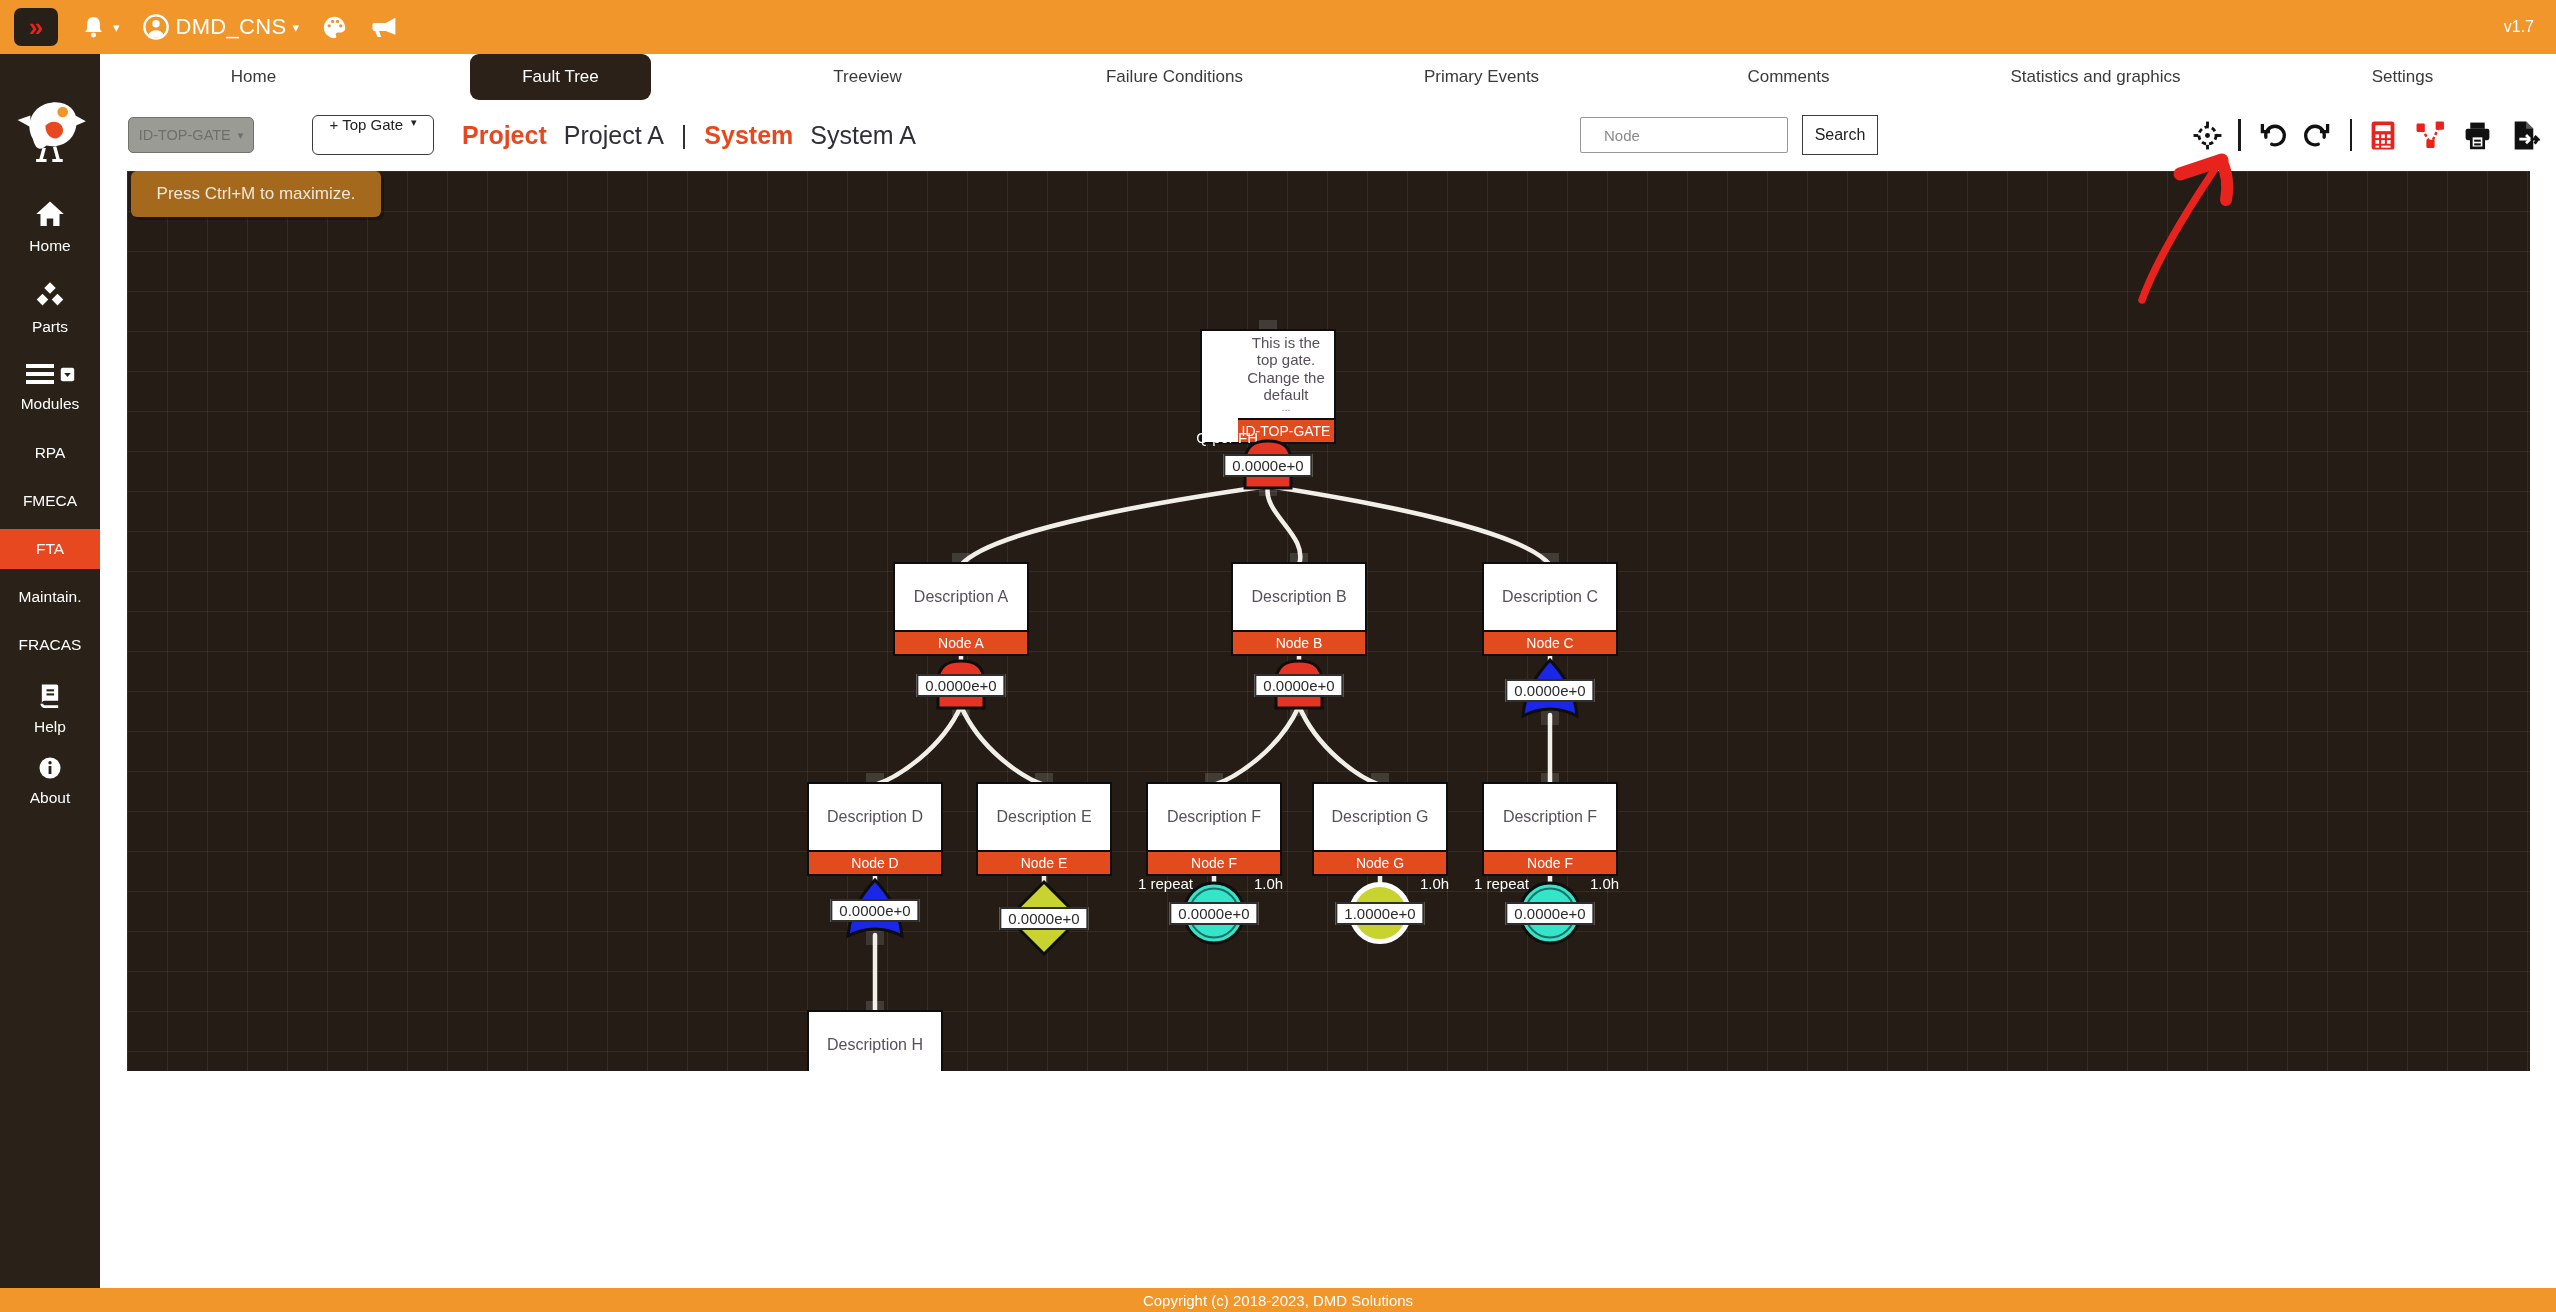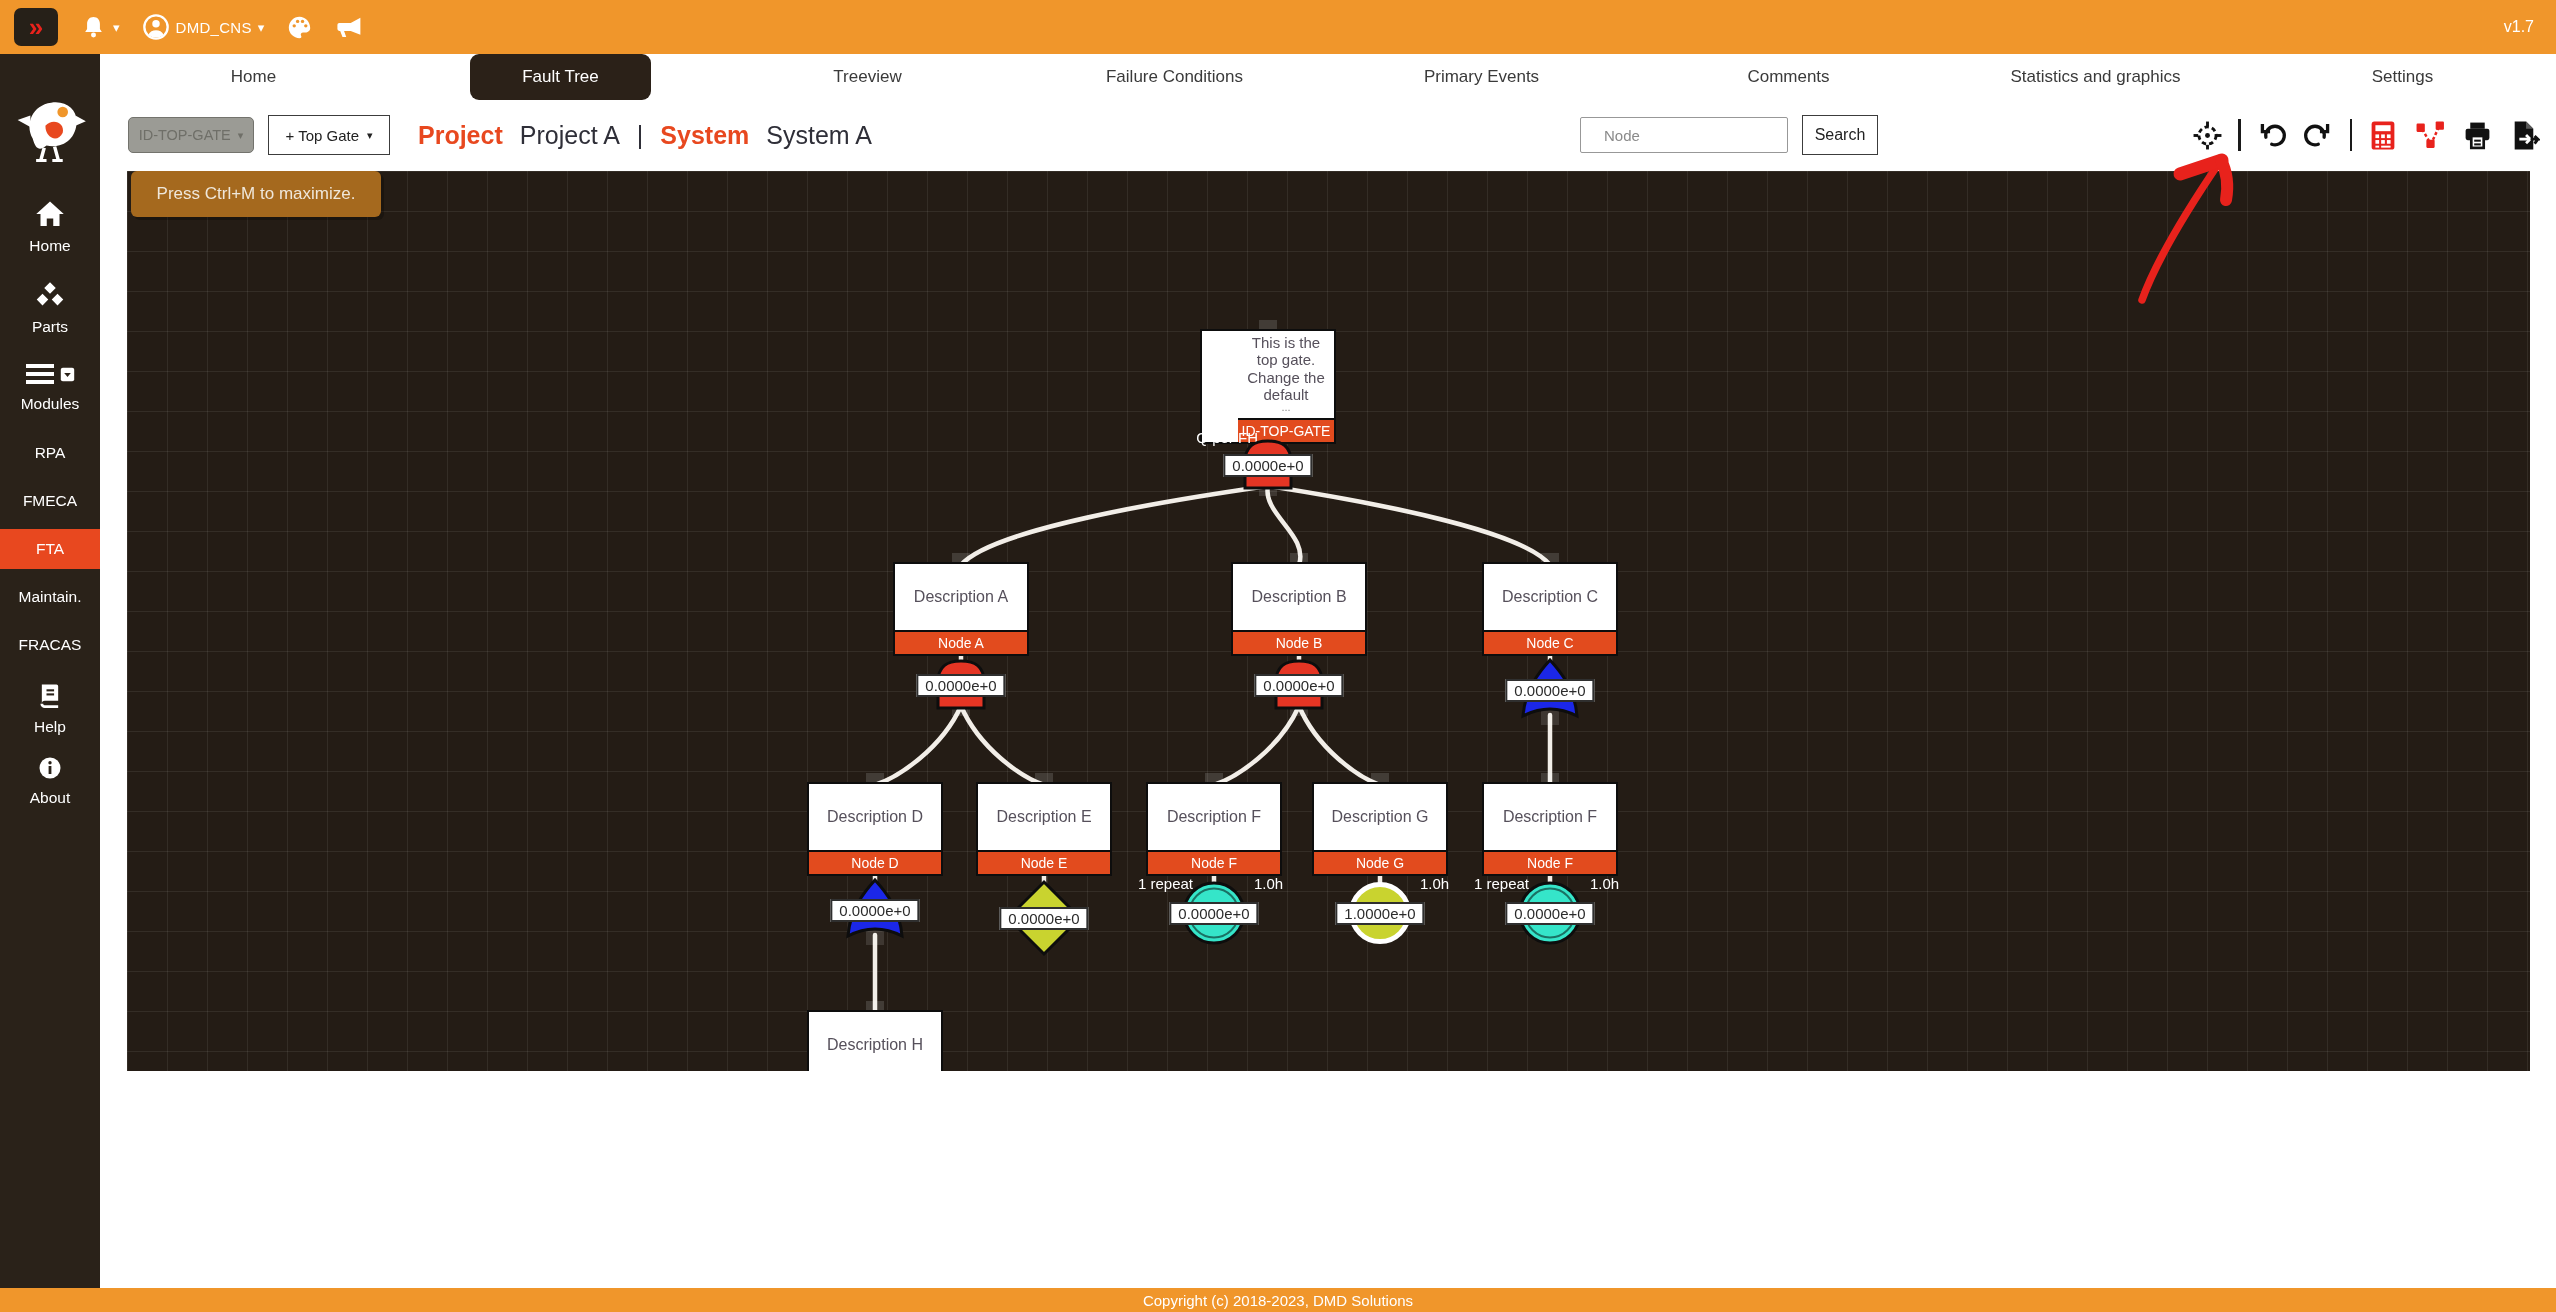--- a/index.html
+++ b/index.html
@@ -8,21 +8,21 @@
 
   
   .topbar { position:absolute; left:0; top:0; width:2556px; height:54px;
             background:#F0962B; display:flex; align-items:center; padding:0 22px 0 14px; gap:22px; z-index:30; }
   .collapse-btn { width:44px; height:38px; background:#262018; border-radius:7px;
                   display:flex; align-items:center; justify-content:center;
                   color:#E8221C; font-size:26px; font-weight:bold; cursor:pointer; }
   .tb-ic { display:flex; align-items:center; gap:6px; color:#fff; }
   .tb-ic svg { display:block; }
   .caret { color:#fff; font-size:13px; }
-  .user-name { color:#fff; font-size:15px; font-weight:500; letter-spacing:.3px; }
+  .user-name { color:#fff; font-size:22px; font-weight:500; letter-spacing:.3px; }
   .version { margin-left:auto; color:#fff; font-size:16px; }
 
   
   .sidebar { position:absolute; left:0; top:54px; width:100px; height:1234px;
              background:#2A2219; display:flex; flex-direction:column; align-items:center; z-index:20; }
   .logo { margin-top:30px; height:86px; display:flex; align-items:center; justify-content:center; }
   .side-item { display:flex; flex-direction:column; align-items:center; gap:5px;
                color:#fff; font-size:15.5px; width:100%; padding:6px 0; cursor:pointer; }
   .side-item.txt-only { padding:11px 16px; }
   .side-item.active { background:#E8481F; padding:11px 0; }
@@ -36,22 +36,22 @@
             font-size:17px; color:#3a3a3a; cursor:pointer; }
   .navtab .pill { padding:0 52px; height:46px; display:flex; align-items:center;
                   background:#2B2118; color:#fff; border-radius:9px; }
 
   .toolbar { position:relative; height:70px; }
   .tb-left { position:absolute; left:28px; top:0; height:70px; display:flex; align-items:center; gap:14px; }
   .gate-select { width:126px; height:36px; background:#9B9B95; border:1.5px solid #73736D;
                  border-radius:5px; color:#6F6F68; font-size:14.5px; display:flex;
                  align-items:center; justify-content:center; gap:7px; }
   .add-gate { width:122px; height:40px; background:#fff; border:1.5px solid #3c3c3c;
-              border-radius:0; color:#222; font-size:15px; display:flex;
-              align-items:center; justify-content:center; gap:8px; cursor:pointer; }
+              border-radius:6px; color:#222; font-size:15px; display:flex;
+              justify-content:center; gap:8px; cursor:pointer;margin-left:44px; }
   .bread { display:flex; align-items:baseline; gap:17px; margin-left:14px; font-size:25px; color:#2F2F38; }
   .bread .lab { color:#E8481F; font-weight:800; }
   .tb-search { position:absolute; left:1480px; top:0; height:70px; display:flex; align-items:center; gap:14px; }
   .node-input { width:208px; height:36px; border:1px solid #989898; border-radius:2px;
                 padding:0 23px; font-size:15px; color:#333; }
   .node-input::placeholder { color:#8a8a8a; }
   .search-btn { width:76px; height:40px; background:#fff; border:1.5px solid #3c3c3c;
                 border-radius:0; font-size:16px; color:#222; cursor:pointer; }
   .tb-icons { position:absolute; right:16px; top:0; height:70px; display:flex; align-items:center; gap:15px; }
   .tb-icons .divider { width:2.5px; height:32px; background:#1a1a1a; }

